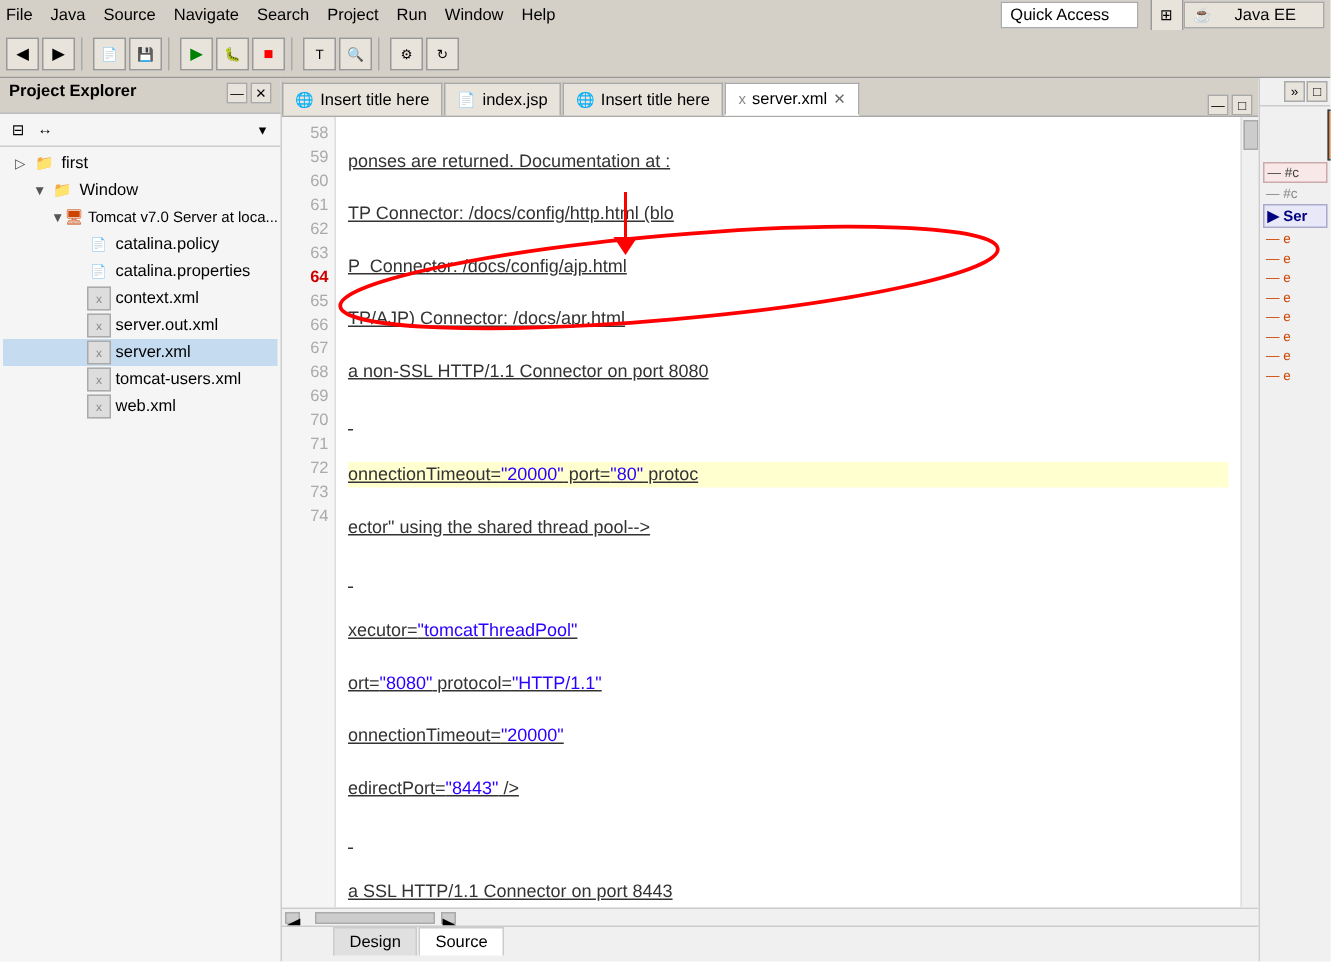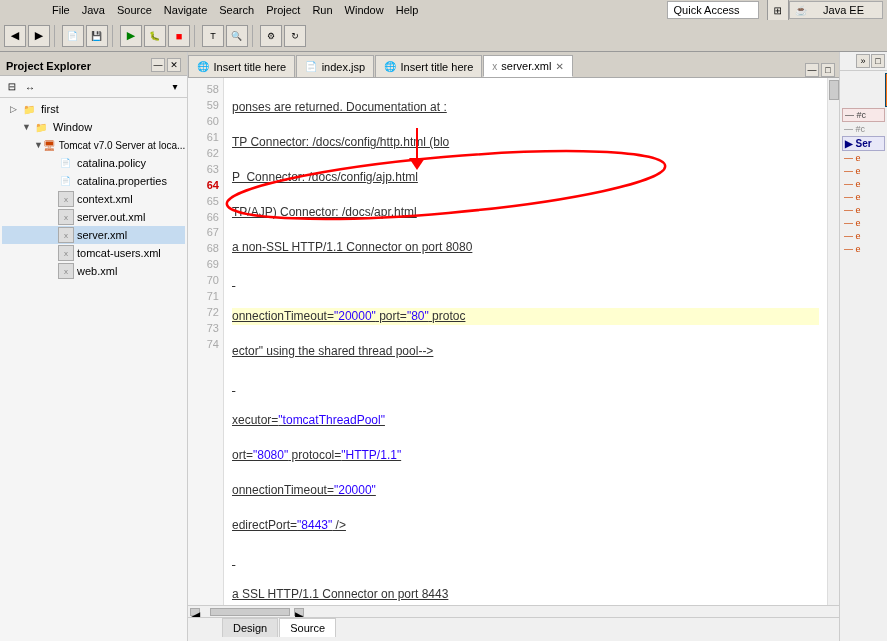--- a/index.html
+++ b/index.html
@@ -1,33 +1,33 @@
 <!DOCTYPE html>
 <html><head>
   <meta charset="utf-8">
   <style>
     * { box-sizing: border-box; margin: 0; padding: 0; }
     body { font-family: 'Segoe UI', Tahoma, Geneva, Verdana, sans-serif; font-size: 12px; background: #f0f0f0; width: 887px; height: 641px; overflow: hidden; }
 
     
     .toolbar-area { background: #d4d0c8; border-bottom: 1px solid #999; height: 52px; display: flex; flex-direction: column; }
-    .menu-bar { display: flex; align-items: center; height: 20px; padding: 2px 4px; background: #d4d0c8; font-size: 11px; margin-left: 48px; }
+    .menu-bar { display: flex; align-items: center; height: 20px; padding: 2px 4px; background: #d4d0c8; font-size: 11px; }
     .menu-bar span { margin-right: 12px; cursor: pointer; }
     .toolbar-row { display: flex; align-items: center; height: 32px; padding: 2px 4px; background: #d4d0c8; gap: 2px; }
     .tb-btn { width: 22px; height: 22px; background: #e8e4dc; border: 1px solid #999; cursor: pointer; display: flex; align-items: center; justify-content: center; font-size: 11px; }
     .tb-sep { width: 4px; height: 22px; background: transparent; border-left: 1px solid #aaa; margin: 0 2px; }
     .quick-access-box { margin-left: auto; background: white; border: 1px solid #aaa; padding: 2px 6px; font-size: 11px; display: flex; align-items: center; }
     .java-ee-btn { background: #e8e4dc; border: 1px solid #aaa; padding: 2px 6px; font-size: 11px; cursor: pointer; display: flex; align-items: center; gap: 3px; }
 
     
     .main-layout { display: flex; height: 589px; }
 
     
     .sidebar { width: 188px; background: #f5f5f5; border-right: 1px solid #ccc; display: flex; flex-direction: column; }
-    .sidebar-header { background: #d4d0c8; border-bottom: 1px solid #bbb; padding: 3px 6px; display: flex; align-items: flex-end; justify-content: space-between; height: 24px; }
+    .sidebar-header { background: #d4d0c8; border-bottom: 1px solid #bbb; padding: 3px 6px; display: flex; align-items: flex-start; justify-content: space-between; height: 24px; }
     .sidebar-title { font-size: 11px; font-weight: bold; }
     .sidebar-toolbar { display: flex; align-items: center; gap: 2px; padding: 2px 4px; border-bottom: 1px solid #ccc; height: 22px; }
     .sidebar-icon-btn { width: 16px; height: 16px; cursor: pointer; display: flex; align-items: center; justify-content: center; font-size: 10px; }
     .sidebar-tree { flex: 1; overflow: auto; padding: 2px; }
     .tree-item { display: flex; align-items: center; padding: 1px 0; cursor: pointer; font-size: 11px; white-space: nowrap; }
     .tree-indent-1 { padding-left: 8px; }
     .tree-indent-2 { padding-left: 20px; }
     .tree-indent-3 { padding-left: 32px; }
     .tree-indent-4 { padding-left: 44px; }
     .tree-arrow { width: 12px; font-size: 9px; color: #555; }

